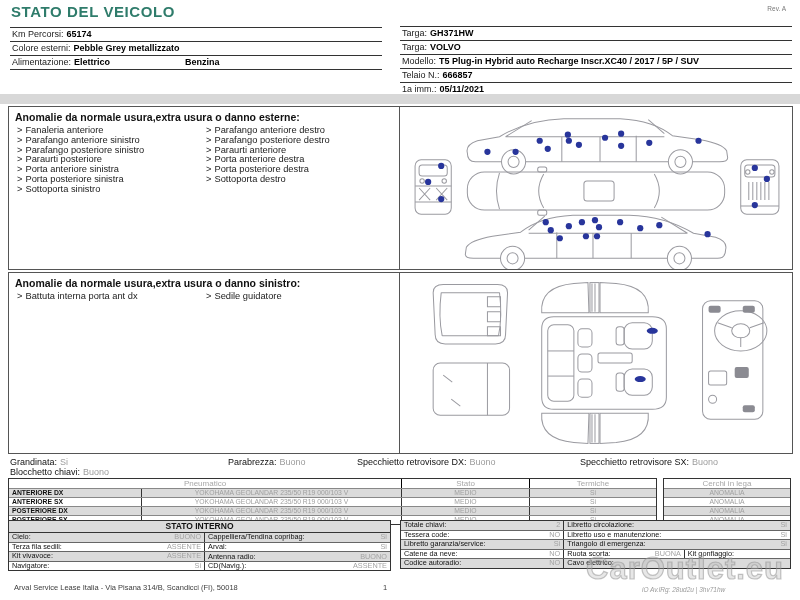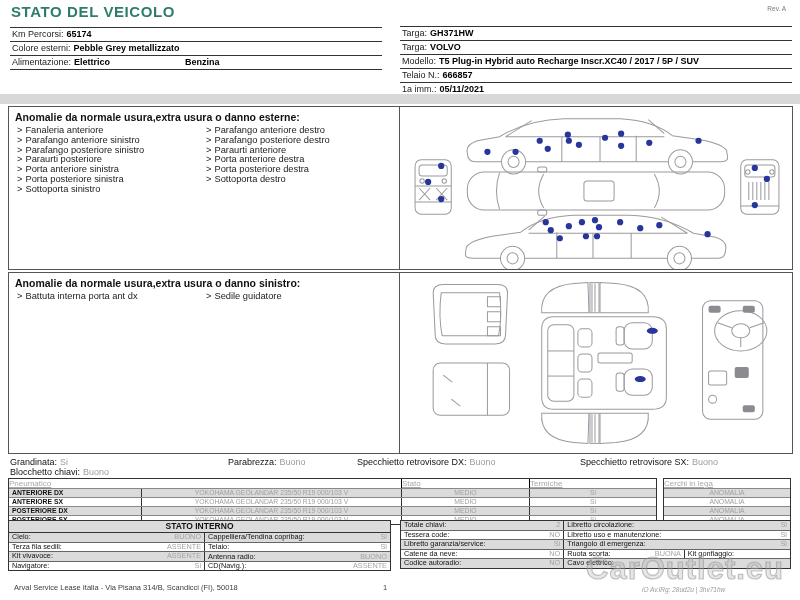--- a/index.html
+++ b/index.html
@@ -31,21 +31,21 @@
   .art{stroke:#9a9aa0;fill:none;stroke-width:1;}
   .art .solid{fill:#8b8b92;stroke:none;}
   .dot{fill:#28359B;stroke:none;}
   
   .cond{position:absolute;font-size:9px;white-space:nowrap;}
   .cond .lbl{color:#111;}
   .cond .val{color:#9C9C9C;margin-left:3px;}
   
   .tiretbl{position:absolute;top:478px;border:1px solid #333;background:#fff;box-sizing:border-box;}
   .tiretbl .thead{display:flex;height:9px;line-height:9px;font-size:8px;color:#A8A8A8;}
-  .tiretbl .thead .hc{text-align:left;box-sizing:border-box;text-decoration:underline;}
+  .tiretbl .thead .hc{text-align:center;box-sizing:border-box;}
   .tiretbl .thead .hc + .hc{border-left:1px solid #000000;}
   .trows .trow{display:flex;height:8px;line-height:7.6px;font-size:6.8px;border-top:1px solid #888;}
   .trows .trow:nth-child(odd){background:#DBDBDB;}
   .tcell{box-sizing:border-box;text-align:center;color:#A0A0A0;overflow:hidden;white-space:nowrap;}
   .tcell + .tcell{border-left:1px solid #333;}
   .tcell.pos{text-align:left;font-weight:bold;color:#111;padding-left:3px;}
   
   .ptable{position:absolute;top:520px;border:1px solid #333;background:#fff;box-sizing:border-box;}
   .ptable .ttl{height:11px;line-height:11px;text-align:center;font-weight:bold;font-size:8.5px;color:#111;
                background:#DBDBDB;border-bottom:1px solid #333;}
@@ -334,21 +334,21 @@
             <span class="lbl">Cappelliera/Tendina copribag:</span>
             <span class="val">Si</span>
           </div>
         </div>
         <div class="prow">
           <div class="pcell" style="width: 51.2%;">
             <span class="lbl">Terza fila sedili:</span>
             <span class="val">ASSENTE</span>
           </div>
           <div class="pcell" style="width: 48.8%;">
-            <span class="lbl">Telaio:</span>
+            <span class="lbl">Arval:</span>
             <span class="val">Si</span>
           </div>
         </div>
         <div class="prow">
           <div class="pcell" style="width: 51.2%;">
             <span class="lbl">Kit vivavoce:</span>
             <span class="val">ASSENTE</span>
           </div>
           <div class="pcell" style="width: 48.8%; align-items: flex-end;">
             <span class="lbl">Antenna radio:</span>

